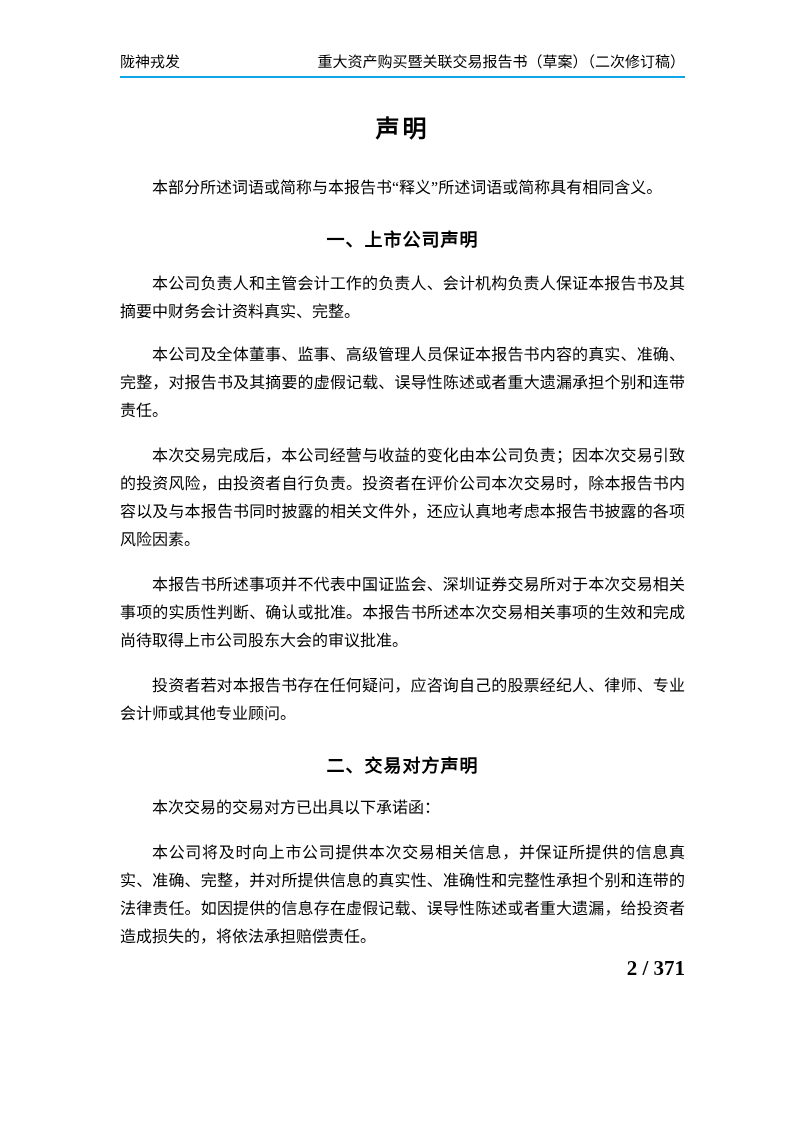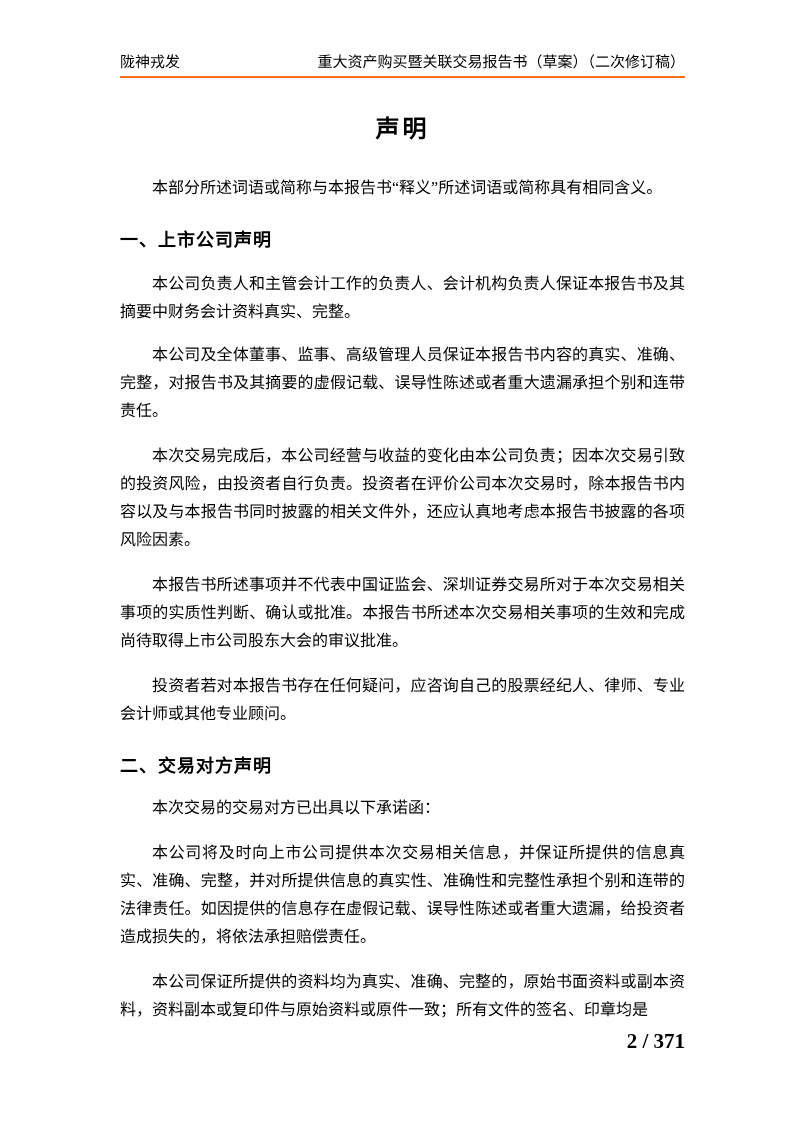--- a/index.html
+++ b/index.html
@@ -18,21 +18,21 @@
     padding: 52px 108px 0 120px;
     overflow: hidden;
     font-family: "Liberation Serif", "DejaVu Serif", serif;
   }
   .page-header {
     display: flex;
     justify-content: space-between;
     align-items: flex-end;
     font-size: 15px;
     line-height: 20px;
-    border-bottom: 2px solid #f97316;
+    border-bottom: 2px solid #0ea5e9;
     padding-bottom: 4px;
   }
   .doc-title {
     font-family: "Liberation Sans", "DejaVu Sans", sans-serif;
     font-weight: bold;
     font-size: 24px;
     line-height: 30px;
     letter-spacing: 3px;
     text-align: center;
     margin: 36px 0 0 0;
@@ -47,20 +47,21 @@
   .body-para.intro {
     margin-top: 30px;
   }
   .section-heading {
     font-family: "Liberation Sans", "DejaVu Sans", sans-serif;
     font-weight: bold;
     font-size: 18px;
     line-height: 26px;
     margin: 25px 0 0 0;
     letter-spacing: 1px;
+    text-align: center;
   }
   .first-after-heading {
     margin-top: 15px;
   }
   .page-number {
     text-align: right;
     font-weight: bold;
     font-size: 21px;
     line-height: 20px;
     margin-top: 7px;
@@ -85,17 +86,16 @@
   <p class="body-para">本公司负责人和主管会计工作的负责人、会计机构负责人保证本报告书及其摘要中财务会计资料真实、完整。</p>
   <p class="body-para first-after-heading">本公司及全体董事、监事、高级管理人员保证本报告书内容的真实、准确、完整，对报告书及其摘要的虚假记载、误导性陈述或者重大遗漏承担个别和连带责任。</p>
   <p class="body-para">本次交易完成后，本公司经营与收益的变化由本公司负责；因本次交易引致的投资风险，由投资者自行负责。投资者在评价公司本次交易时，除本报告书内容以及与本报告书同时披露的相关文件外，还应认真地考虑本报告书披露的各项风险因素。</p>
   <p class="body-para">本报告书所述事项并不代表中国证监会、深圳证券交易所对于本次交易相关事项的实质性判断、确认或批准。本报告书所述本次交易相关事项的生效和完成尚待取得上市公司股东大会的审议批准。</p>
   <p class="body-para">投资者若对本报告书存在任何疑问，应咨询自己的股票经纪人、律师、专业会计师或其他专业顾问。</p>
 
   <h2 class="section-heading">二、交易对方声明</h2>
 
   <p class="body-para first-after-heading">本次交易的交易对方已出具以下承诺函：</p>
   <p class="body-para">本公司将及时向上市公司提供本次交易相关信息，并保证所提供的信息真实、准确、完整，并对所提供信息的真实性、准确性和完整性承担个别和连带的法律责任。如因提供的信息存在虚假记载、误导性陈述或者重大遗漏，给投资者造成损失的，将依法承担赔偿责任。</p>
-  <p class="body-para">本公司保证所提供的资料均为真实、准确、完整的，原始书面资料或副本资料，资料副本或复印件与原始资料或原件一致；所有文件的签名、印章均是</p>
 
   <div class="page-number">2 / 371</div>
 
 </div>
 
 </body></html>

